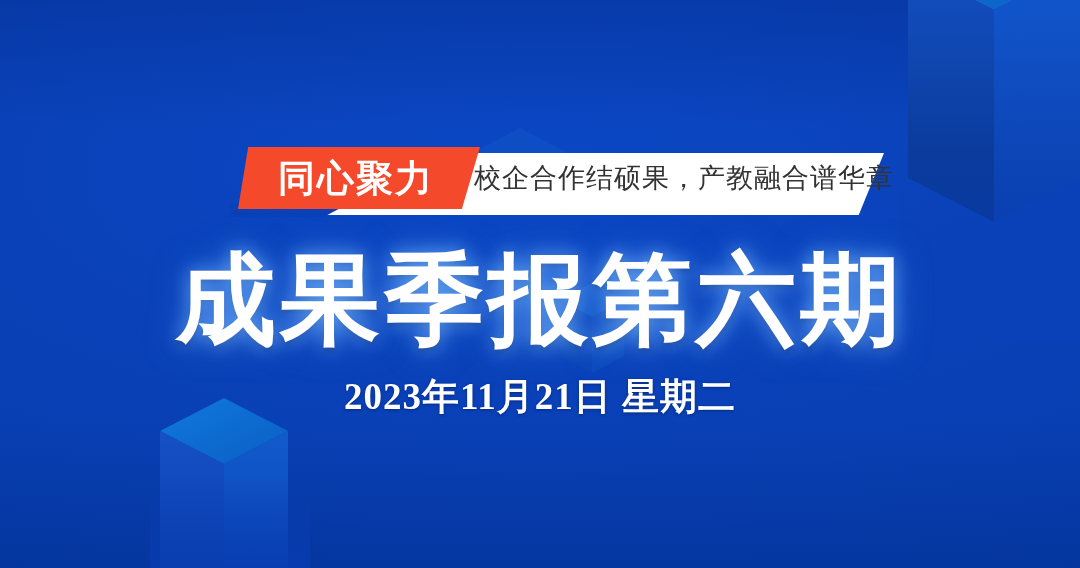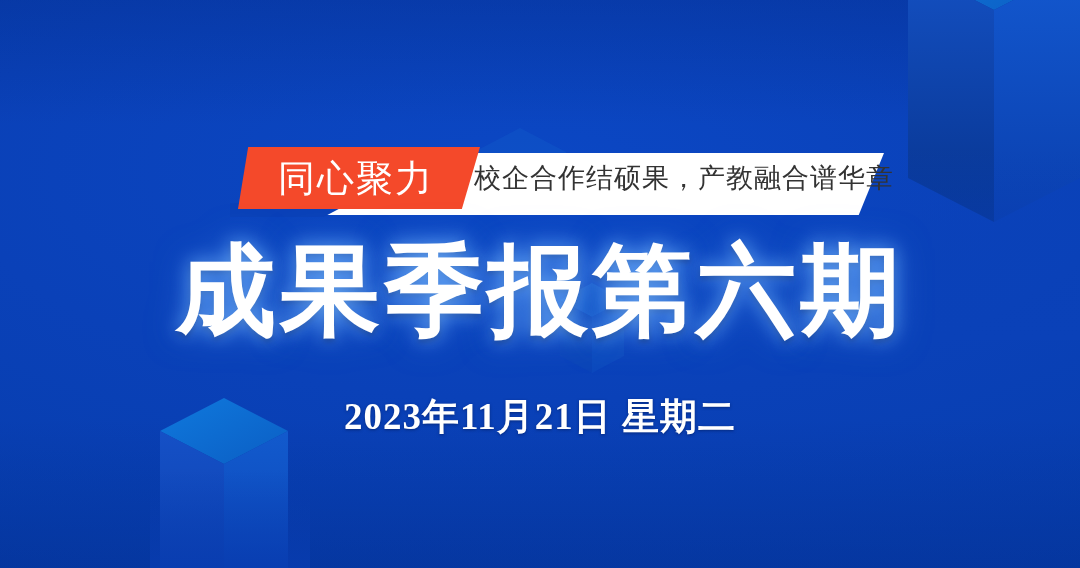--- a/index.html
+++ b/index.html
@@ -79,21 +79,21 @@
     position: absolute;
     left: 230px; top: 56px;
     width: 120px; height: 14px;
     background: #0a41b8;
     clip-path: polygon(0 0, 100% 0, 78% 100%, 0 100%);
   }
   .banner-kicker {
     color: #ffffff;
     font-family: "Liberation Sans", "DejaVu Sans", sans-serif;
     font-size: 37px;
-    font-weight: 400;
+    font-weight: 700;
     letter-spacing: 2px;
     line-height: 1;
     padding-right: 6px;
     white-space: nowrap;
   }
   .banner-sub {
     position: absolute;
     left: 474px; top: 6px;
     height: 50px;
     display: flex;
@@ -106,21 +106,21 @@
     white-space: nowrap;
   }
 
   
   .title {
     position: absolute;
     left: 0; top: 243px;
     width: 1080px;
     text-align: center;
     color: #ffffff;
-    font-family: Liberation Mono, monospace;
+    font-family: Liberation Sans, sans-serif;
     font-size: 100px;
     font-weight: 700;
     line-height: 1.12;
     letter-spacing: 4px;
     white-space: nowrap;
     text-shadow:
       0 0 18px rgba(120,185,255,0.75),
       0 0 34px rgba(90,160,255,0.55),
       0 3px 5px rgba(0,20,70,0.45);
   }
@@ -131,21 +131,20 @@
     left: 0; top: 372px;
     width: 1080px;
     text-align: center;
     color: #ffffff;
     font-family: "Liberation Serif", "DejaVu Serif", serif;
     font-size: 37px;
     font-weight: 700;
     letter-spacing: 1px;
     white-space: nowrap;
     text-shadow: 0 1px 3px rgba(0,20,70,0.5);
-    margin-top: 20px;
   }
 </style>
 </head>
 <body>
 
 <div id="stage">
 
   <div class="bg-base"></div>
   <div class="bg-vignette"></div>
 

